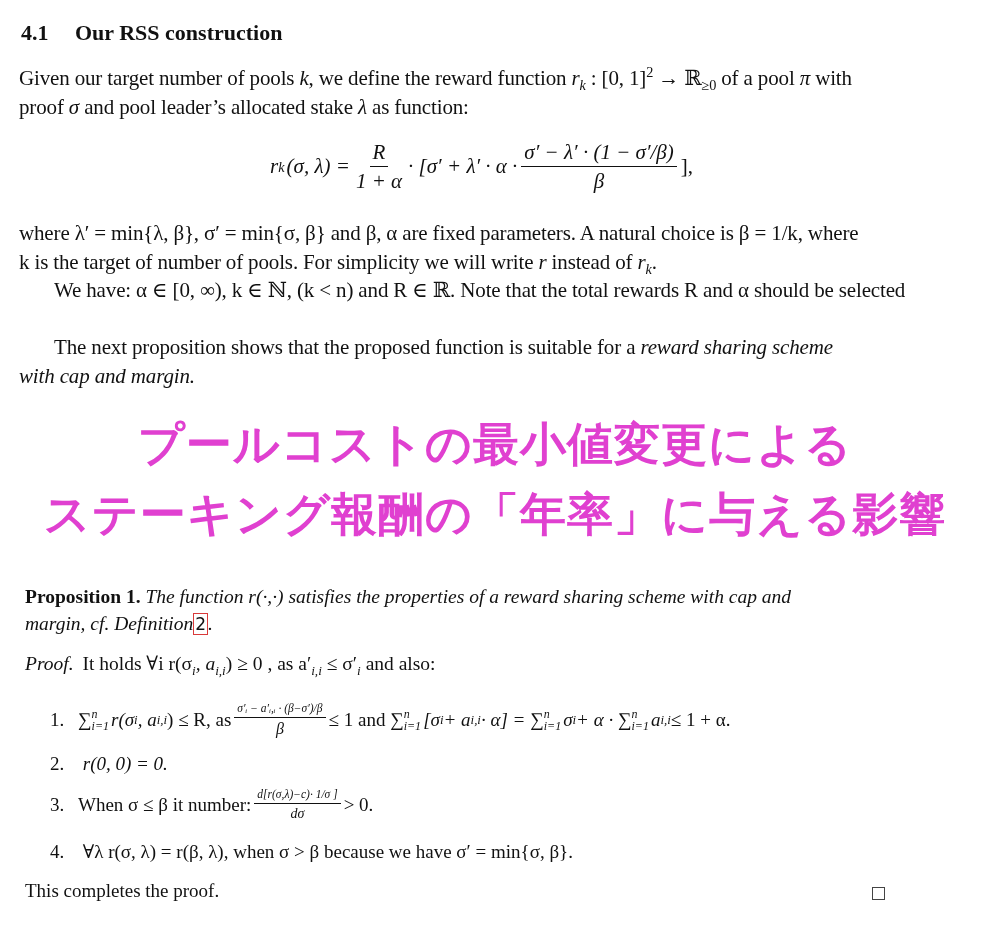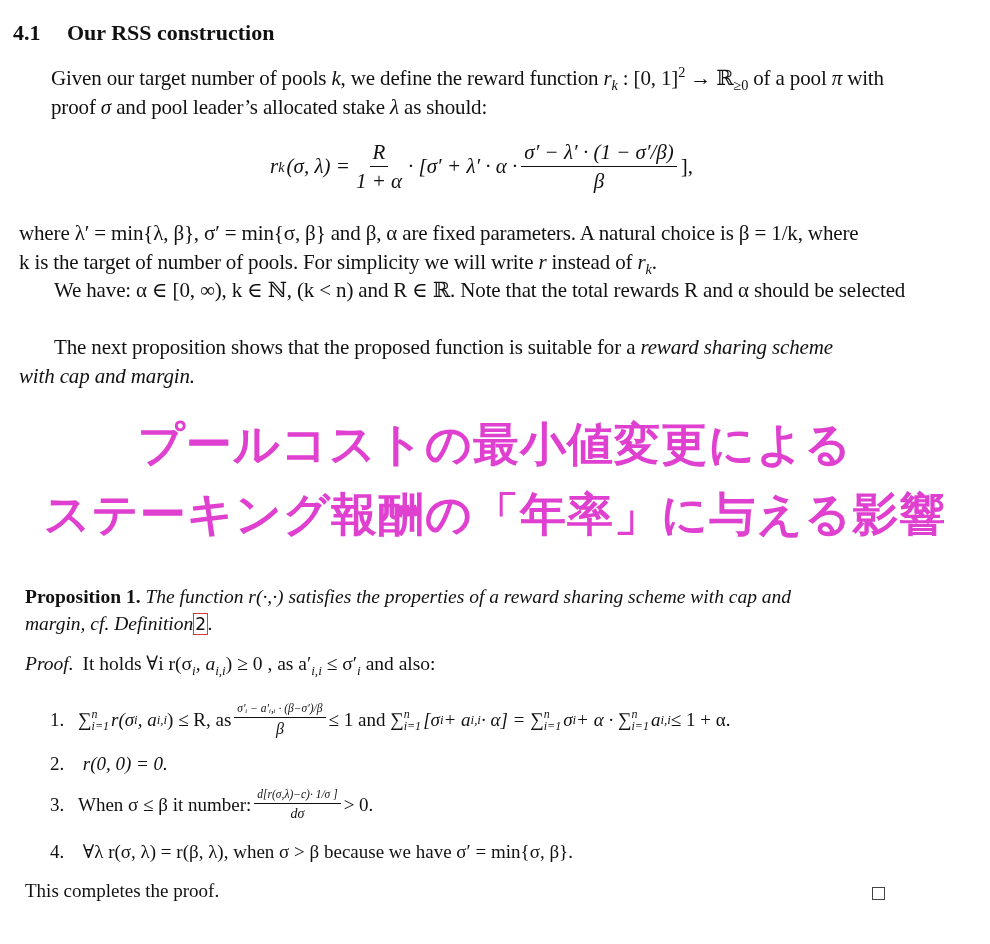--- a/index.html
+++ b/index.html
@@ -3,21 +3,21 @@
 <meta charset="utf-8">
 <style>
   html, body { margin:0; padding:0; background:#ffffff; }
   body { width:990px; height:944px; position:relative; overflow:hidden;
          font-family:"DejaVu Serif","Liberation Serif",serif; color:#111; }
   .serif { font-family:"Liberation Serif","DejaVu Serif",serif; }
   .abs { position:absolute; }
   .it { font-style:italic; }
   .b { font-weight:bold; }
 
-  #sec-heading { left:13px; top:20px; font-size:22px; font-weight:bold; white-space:nowrap; }
+  #sec-heading { left:21px; top:20px; font-size:22px; font-weight:bold; white-space:nowrap; }
   #sec-heading .num { display:inline-block; width:54px; }
 
   .para { font-size:21px; line-height:28.5px; white-space:nowrap; letter-spacing:-0.15px; }
   .ind { padding-left:35px; }
   .frac { display:inline-flex; flex-direction:column; align-items:center; vertical-align:middle; }
   .frac .nu { border-bottom:1.3px solid #111; padding:0 3px 2px 3px; line-height:1.15; }
   .frac .de { padding-top:2px; line-height:1.15; }
   sub, sup { font-size:0.68em; line-height:0; }
 
   #jp-title { left:0; width:990px; text-align:center; color:#E040D0; font-weight:bold;
@@ -31,26 +31,26 @@
   .small-frac { font-size:11.5px; }
   .qed { width:11px; height:11px; border:1.3px solid #444; }
 </style>
 </head>
 <body>
 
 <div id="sec-heading" class="abs serif">
   <span class="num">4.1</span><span>Our RSS construction</span>
 </div>
 
-<div class="abs para serif" style="left:19px; top:64px;margin-left:32px;">
+<div class="abs para serif" style="left:19px; top:64px;">
   <div>
     <span>Given our target number of pools </span><span class="it">k</span><span>, we define the reward function </span><span class="it">r</span><sub class="it">k</sub><span> : [0, 1]</span><sup>2</sup><span> → ℝ</span><sub>≥0</sub><span> of a pool </span><span class="it">π</span><span> with</span>
   </div>
   <div>
-    <span>proof </span><span class="it">σ</span><span> and pool leader’s allocated stake </span><span class="it">λ</span><span> as should:</span>
+    <span>proof </span><span class="it">σ</span><span> and pool leader’s allocated stake </span><span class="it">λ</span><span> as function:</span>
   </div>
 </div>
 
 <div class="abs serif" style="left:270px; top:140px; font-size:21px; white-space:nowrap; display:flex; align-items:center;">
   <span class="it">r</span>
     <sub class="it">k</sub>
   <span class="it" style="margin-left:2px;">(σ, λ) =</span>
   <span class="frac" style="margin:0 6px;">
     <span class="nu it">R</span>
     <span class="de it">1 + α</span>

